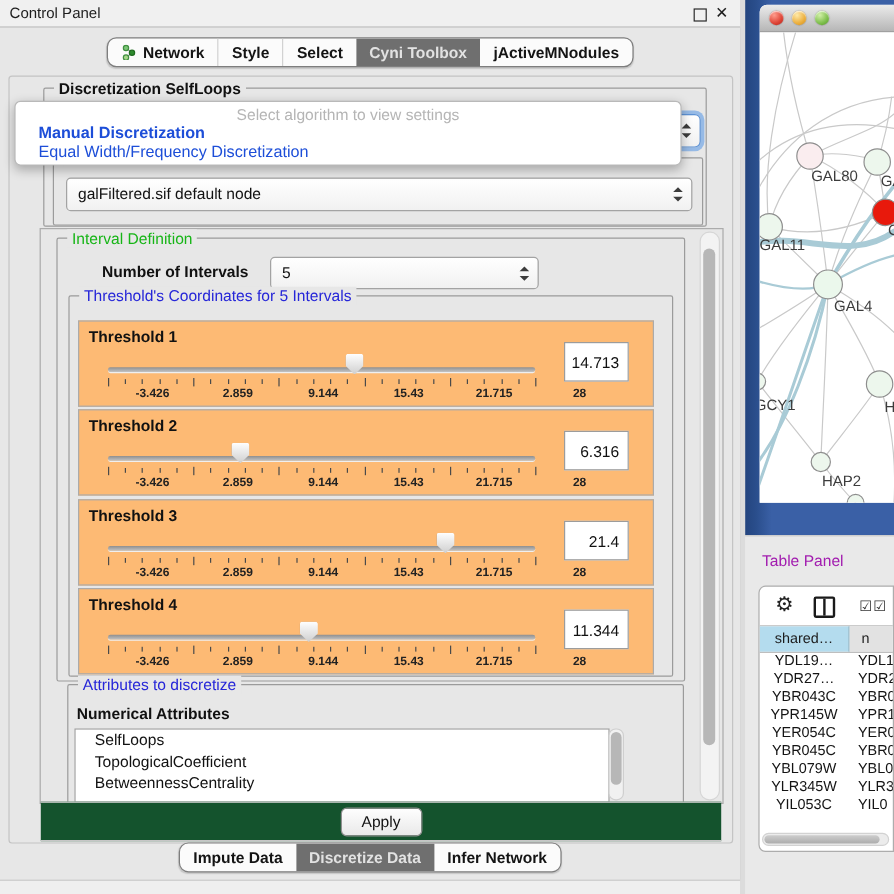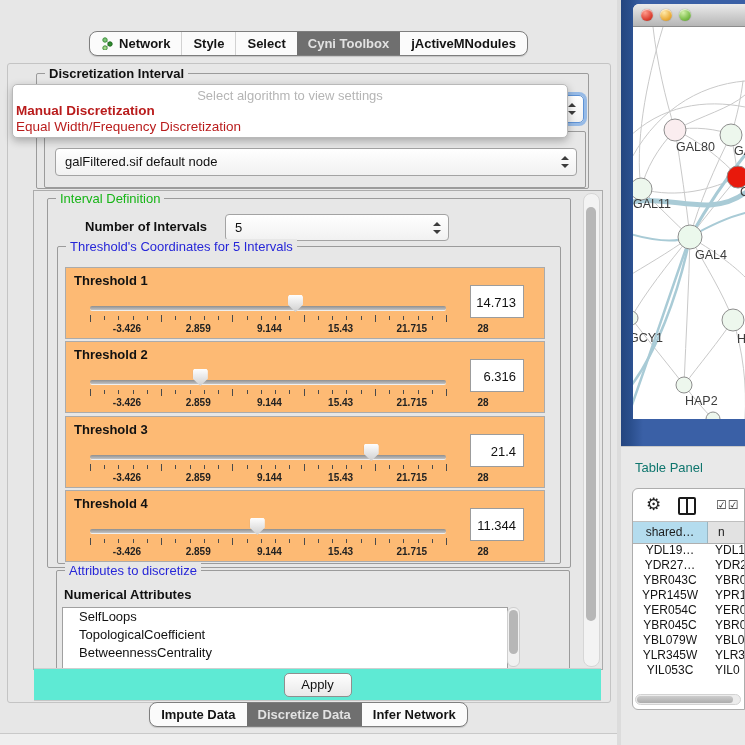--- a/index.html
+++ b/index.html
@@ -31,21 +31,21 @@
   .combo{position:absolute;background:linear-gradient(#FFFFFF,#F1F1F1);border:1px solid #A3A3A3;border-radius:4px;font-size:13px;color:#111;}
   .combo .val{position:absolute;left:9px;top:5px;white-space:nowrap;}
   .stepper{position:absolute;right:7px;top:50%;transform:translateY(-50%);width:8px;height:12px;}
   .stepper:before,.stepper:after{content:"";position:absolute;left:0;border-left:4px solid transparent;border-right:4px solid transparent;}
   .stepper:before{top:0;border-bottom:4.5px solid #3c3c3c;}
   .stepper:after{bottom:0;border-top:4.5px solid #3c3c3c;}
   .combo.focused{box-shadow:0 0 0 3px rgba(96,156,230,.6);border-color:#5E93D6;border-radius:5px;}
   
   .popup{position:absolute;left:12px;top:84px;width:554px;height:52px;background:#fff;border:1px solid #B9B9B9;border-radius:5px;box-shadow:0 3px 9px rgba(0,0,0,.28);z-index:20;}
   .popup .hint{text-align:center;font-size:13px;color:#B5B5B5;padding-top:3px;height:15px;}
-  .popup .opt{font-size:13.5px;color:#b91c1c;padding-left:3px;line-height:16px;white-space:nowrap;}
+  .popup .opt{font-size:13.5px;color:#1d4ed8;padding-left:19px;line-height:16px;white-space:nowrap;}
   .popup .opt.hl{font-weight:bold;}
   
   .scrollwrap{position:absolute;left:33px;top:190px;width:568px;height:478px;border:1px solid #ABABAB;background:#E7E7E7;}
   .vsb{position:absolute;top:2px;right:2px;bottom:2px;width:15px;background:#F3F3F3;border:1px solid #D6D6D6;border-radius:8px;}
   .vsb .th{position:absolute;left:1.5px;width:10px;background:#B7B7B7;border-radius:6px;}
   
   .thr-box{position:absolute;left:7px;width:478px;height:70px;border:1px solid #ABABAB;background:#fdba74;}
   .thr-label{position:absolute;left:8px;top:5px;font-weight:bold;font-size:13px;color:#111;}
   .thr-slider{position:absolute;left:24px;top:0;width:356px;height:70px;}
   .track{position:absolute;left:0;top:38px;width:100%;height:4px;border-radius:3px;background:linear-gradient(#8F8F8F,#C3C3C3);box-shadow:0 1px 0 #EFEFEF;}
@@ -54,37 +54,37 @@
   .tick.major{height:7px;}
   .tick.minor{height:4px;top:48px;}
   .tlab{position:absolute;top:55px;transform:translateX(-50%);font-size:10px;font-weight:bold;color:#222;white-space:nowrap;margin-left:37px;}
   .thr-value{position:absolute;left:404px;top:17px;width:54px;height:33px;background:#fff;border:1px solid #9C9C9C;font-size:13px;color:#111;text-align:right;line-height:33px;padding-right:7px;box-sizing:border-box;}
   
   .attr-label{position:absolute;left:64px;top:587px;font-size:13px;font-weight:bold;color:#111;z-index:2;}
   .nlist{position:absolute;left:62px;top:607px;width:444px;height:60px;background:#fff;border:1px solid #A0A0A0;overflow:hidden;z-index:2;}
   .nlist .it{font-size:13px;color:#111;padding-left:16px;line-height:18px;}
   .nlist-sb{position:absolute;left:507px;top:607px;width:13px;height:60px;background:#F1F1F1;border:1px solid #CFCFCF;border-radius:6px;box-sizing:border-box;z-index:2;}
   .nlist-sb .th{position:absolute;left:1px;top:2px;width:9px;height:44px;background:#B7B7B7;border-radius:5px;}
-  .apply-strip{position:absolute;left:34px;top:668px;width:567px;height:31px;background:#5eead4;border-top:1px solid #CFCFCF;border-bottom:1px solid #C6C6C6;z-index:3;}
+  .apply-strip{position:absolute;left:34px;top:668px;width:567px;height:31px;background:#14532d;border-top:1px solid #CFCFCF;border-bottom:1px solid #C6C6C6;z-index:3;}
   .apply-btn{position:absolute;left:50%;transform:translateX(-50%);top:4px;width:66px;height:22px;background:linear-gradient(#FEFEFE,#E9E9E9);border:1px solid #8F8F8F;border-radius:5px;font-size:13px;color:#111;text-align:center;line-height:21px;}
   
   .neticon{width:13px;height:13px;display:inline-block;}
   
   .divider{position:absolute;left:617px;top:0;width:4px;height:745px;background:#DCDCDC;}
   .desktop{position:absolute;left:621px;top:0;width:124px;height:446px;background:linear-gradient(90deg,#24457F 0,#2A4E8C 9px,#3A60A6 22px,#3A60A6 100%);}
   .netwin{position:absolute;left:633px;top:4px;width:112px;height:415px;border-radius:6px 0 0 0;overflow:hidden;background:#fff;}
   .mac-titlebar{position:absolute;left:0;top:0;width:100%;height:23px;background:linear-gradient(#EBEBEB,#B6B6B6);border-bottom:1px solid #8D8D8D;box-sizing:border-box;}
   .tl{position:absolute;top:5px;width:12px;height:12px;border-radius:50%;box-shadow:inset 0 1px 1px rgba(255,255,255,.7),0 0 1px rgba(0,0,0,.5);}
   .tl.r{left:8px;background:radial-gradient(circle at 35% 30%,#FF9C8C,#DD4234 60%,#A82318);}
   .tl.y{left:27px;background:radial-gradient(circle at 35% 30%,#FFE9A8,#EBAE3C 60%,#C98A1E);}
   .tl.g{left:46px;background:radial-gradient(circle at 35% 30%,#D2F0A8,#7CBE4A 60%,#55912B);}
   .netcanvas{position:absolute;left:0;top:23px;width:112px;height:392px;background:#fff;}
   
   .tp{position:absolute;left:621px;top:446px;width:124px;height:299px;background:#E9E9E9;border-top:1px solid #C9C9C9;}
-  .tp-title{position:absolute;left:14px;top:13px;font-size:13px;color:#0f766e;}
+  .tp-title{position:absolute;left:14px;top:13px;font-size:13px;color:#a21caf;}
   .tp-box{position:absolute;left:11px;top:41px;width:113px;height:222px;background:#fff;border:1px solid #ADADAD;border-radius:6px 0 0 6px;overflow:hidden;box-sizing:border-box;}
   .tp-toolbar{position:absolute;left:0;top:0;width:100%;height:32px;display:flex;align-items:center;}
   .gear{position:absolute;left:13px;top:5px;font-size:17px;color:#222;}
   .split{position:absolute;left:45px;top:8px;width:14px;height:14px;border:2px solid #1a1a1a;border-radius:2px;}
   .split:after{content:"";position:absolute;left:5.5px;top:0;width:2px;height:14px;background:#1a1a1a;}
   .checks{position:absolute;left:83px;top:9px;font-size:12px;color:#333;letter-spacing:1px;}
   .tp-head{position:absolute;left:0;top:32px;width:200px;height:21px;display:flex;border-top:1px solid #BFBFBF;border-bottom:1px solid #AFAFAF;}
   .tp-head .c1{width:74px;background:#B4DCEE;border-right:1px solid #98B6C3;font-size:12px;color:#1c1c1c;text-align:center;line-height:20px;}
   .tp-head .c2{flex:1;background:#E2E2E2;font-size:12px;color:#1c1c1c;padding-left:10px;line-height:20px;}
   .tp-rows{position:absolute;left:0;top:54px;width:200px;}
@@ -92,20 +92,25 @@
   .tp-row .c1{width:74px;text-align:center;border-right:0;}
   .tp-row .c2{flex:1;padding-left:8px;white-space:nowrap;overflow:hidden;}
   .hsb{position:absolute;left:2px;bottom:4px;width:106px;height:11px;background:#ECECEC;border:1px solid #D2D2D2;border-radius:6px;box-sizing:border-box;}
   .hsb .th{position:absolute;left:1px;top:1px;width:96px;height:7px;background:linear-gradient(#CDCDCD,#ACACAC);border-radius:4px;}
   svg text{font-family:"Liberation Sans","DejaVu Sans",sans-serif;}
 </style>
 </head>
 <body>
 
 <div class="cp">
+  <div class="cp-title">
+    <span class="t">Control Panel</span>
+    <span class="float-btn"></span>
+    <span class="close-btn">✕</span>
+  </div>
 
   <div class="pillbar" style="top:31px;">
     <div class="pill" id="top-tabs">
         <div class="tab">
           <svg class="neticon" viewBox="0 0 13 13">
             <line x1="4" y1="3" x2="9" y2="7" stroke="#9a9a9a"></line>
             <line x1="4" y1="11" x2="9" y2="7" stroke="#9a9a9a"></line>
             <circle cx="4" cy="3" r="2.2" fill="#7CC576" stroke="#3f8f3f"></circle>
             <circle cx="9" cy="7" r="2.2" fill="#2E8B2E" stroke="#1f6b1f"></circle>
             <circle cx="4" cy="11" r="2.2" fill="#A8D68A" stroke="#3f8f3f"></circle>
@@ -123,21 +128,21 @@
         </div>
         <div class="tab">
           <span>jActiveMNodules</span>
         </div>
       </div>
   </div>
 
   <div class="inner"></div>
 
   <div class="grp" style="left:36px;top:73px;width:551px;height:114px;">
-    <span class="leg bold">Discretization Interval</span>
+    <span class="leg bold">Discretization SelfLoops</span>
   </div>
   <div class="combo focused" style="left:44px;top:95px;width:538px;height:26px;">
     <span class="stepper"></span>
   </div>
 
   <div class="grp" style="left:44px;top:131px;width:540px;height:55px;">
     <span class="leg">Table Data</span>
     <div class="combo" style="left:10px;top:16px;width:520px;height:26px;">
       <span class="val">galFiltered.sif default node</span>
       <span class="stepper"></span>

